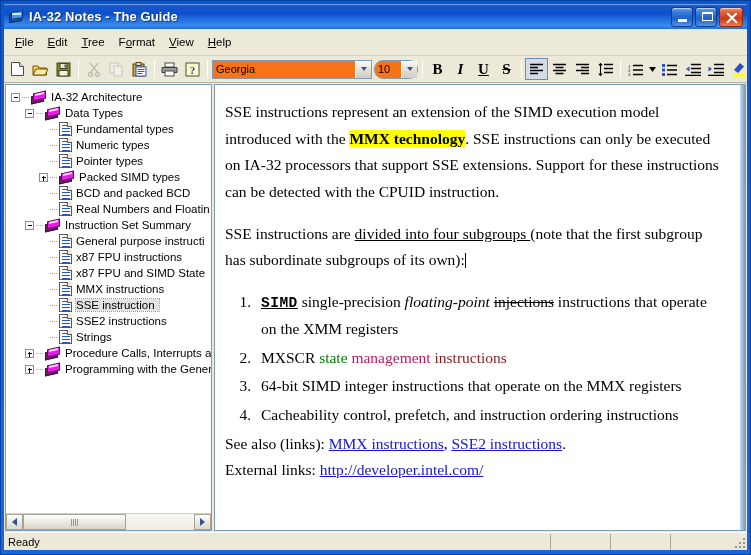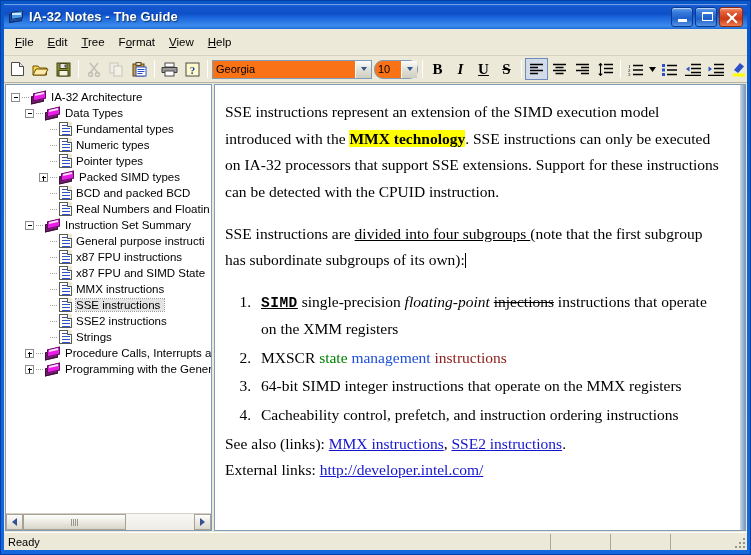--- a/index.html
+++ b/index.html
@@ -292,21 +292,21 @@
   .hl { background: #ffff00; font-weight: bold; }
   .uline { text-decoration: underline; }
   .strike { text-decoration: line-through; }
   .ital { font-style: italic; }
   .mono-u {
     font-family: "Liberation Mono", monospace;
     font-weight: bold; text-decoration: underline;
     letter-spacing: .5px; font-size: 14.5px;
   }
   .c-green { color: #008000; }
-  .c-purple { color: #1d4ed8; }
+  .c-purple { color: #be185d; }
   .c-maroon { color: #8b1a1a; }
   .lnk { color: #1414cf; text-decoration: underline; }
   .caret {
     display: inline-block; width: 1px; height: 15px;
     background: #000; vertical-align: -3px;
   }
   ol.doclist {
     margin: 0 0 0 0; padding-left: 30px; list-style: decimal;
   }
   ol.doclist li { margin-bottom: 2px; padding-left: 6px; }
@@ -640,21 +640,21 @@
               <span class="tbox-spacer"></span>
               <span class="tdots"></span>
               <span class="idoc"></span>
               <span class="tlabel">MMX instructions</span>
             </div>
             <div class="tnode selected">
               <span class="indent" style="width: 33px;"></span>
               <span class="tbox-spacer"></span>
               <span class="tdots"></span>
               <span class="idoc"></span>
-              <span class="tlabel">SSE instructions</span>
+              <span class="tlabel">SSE instruction</span>
             </div>
             <div class="tnode">
               <span class="indent" style="width: 33px;"></span>
               <span class="tbox-spacer"></span>
               <span class="tdots"></span>
               <span class="idoc"></span>
               <span class="tlabel">SSE2 instructions</span>
             </div>
             <div class="tnode">
               <span class="indent" style="width: 33px;"></span>

